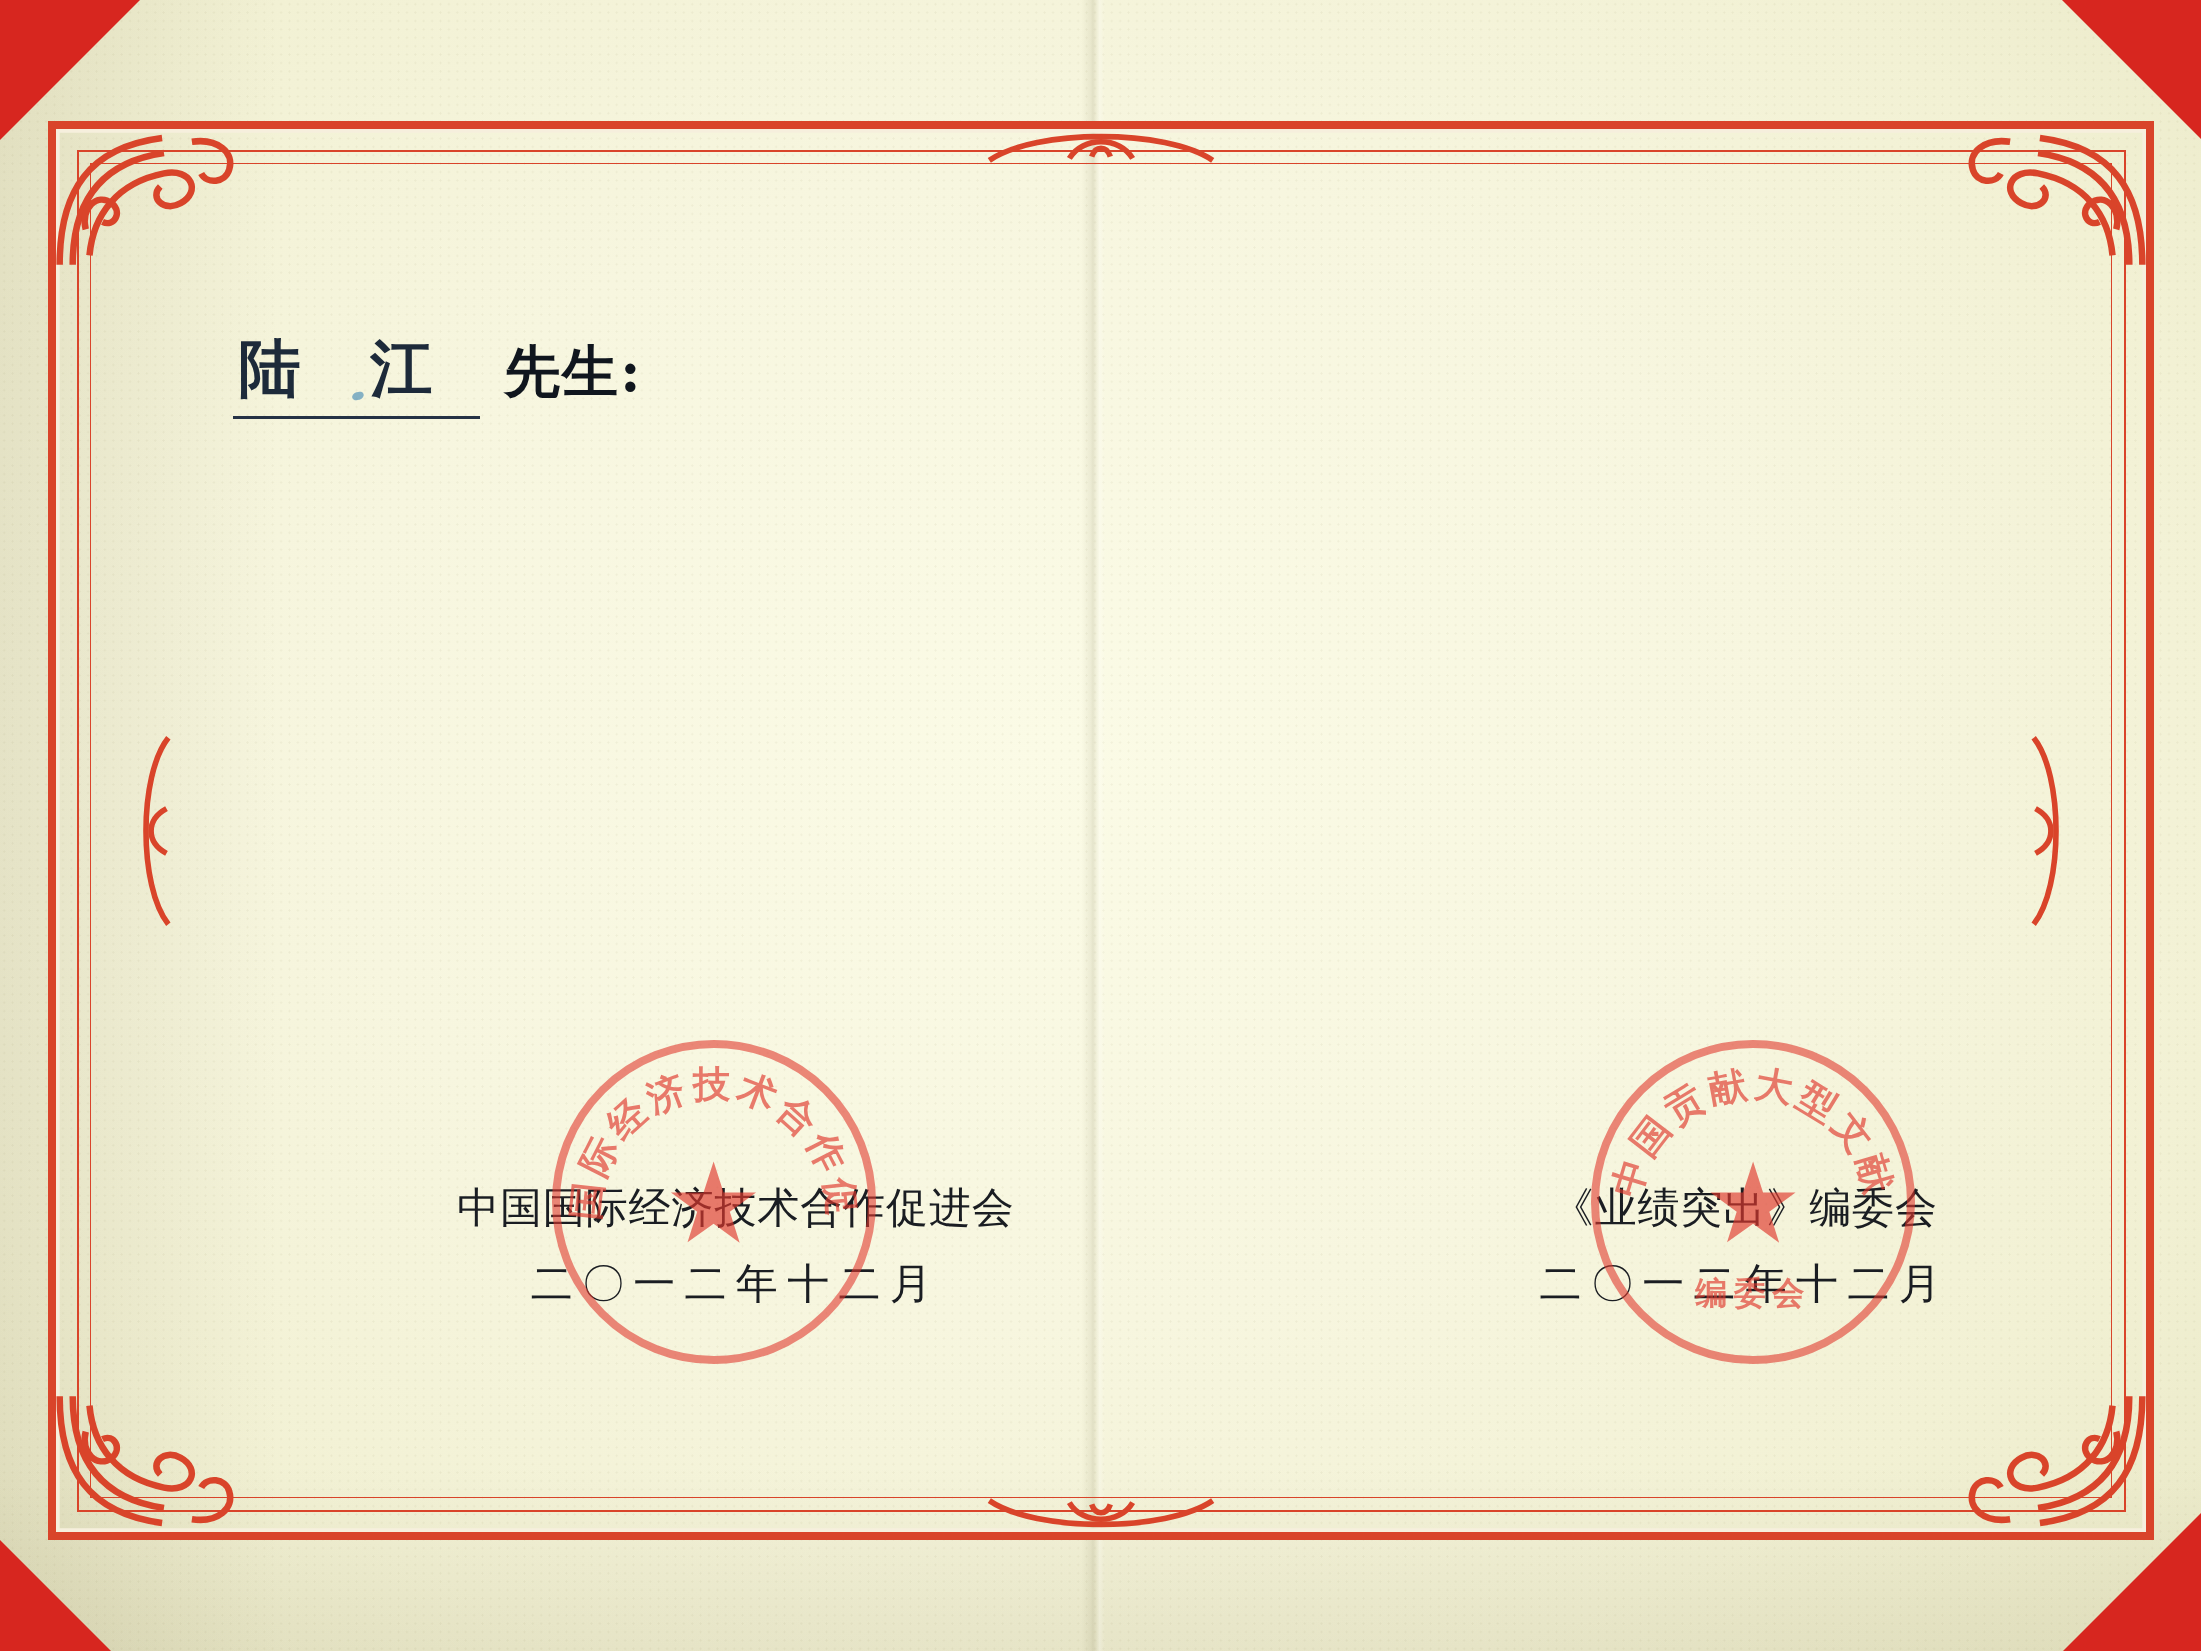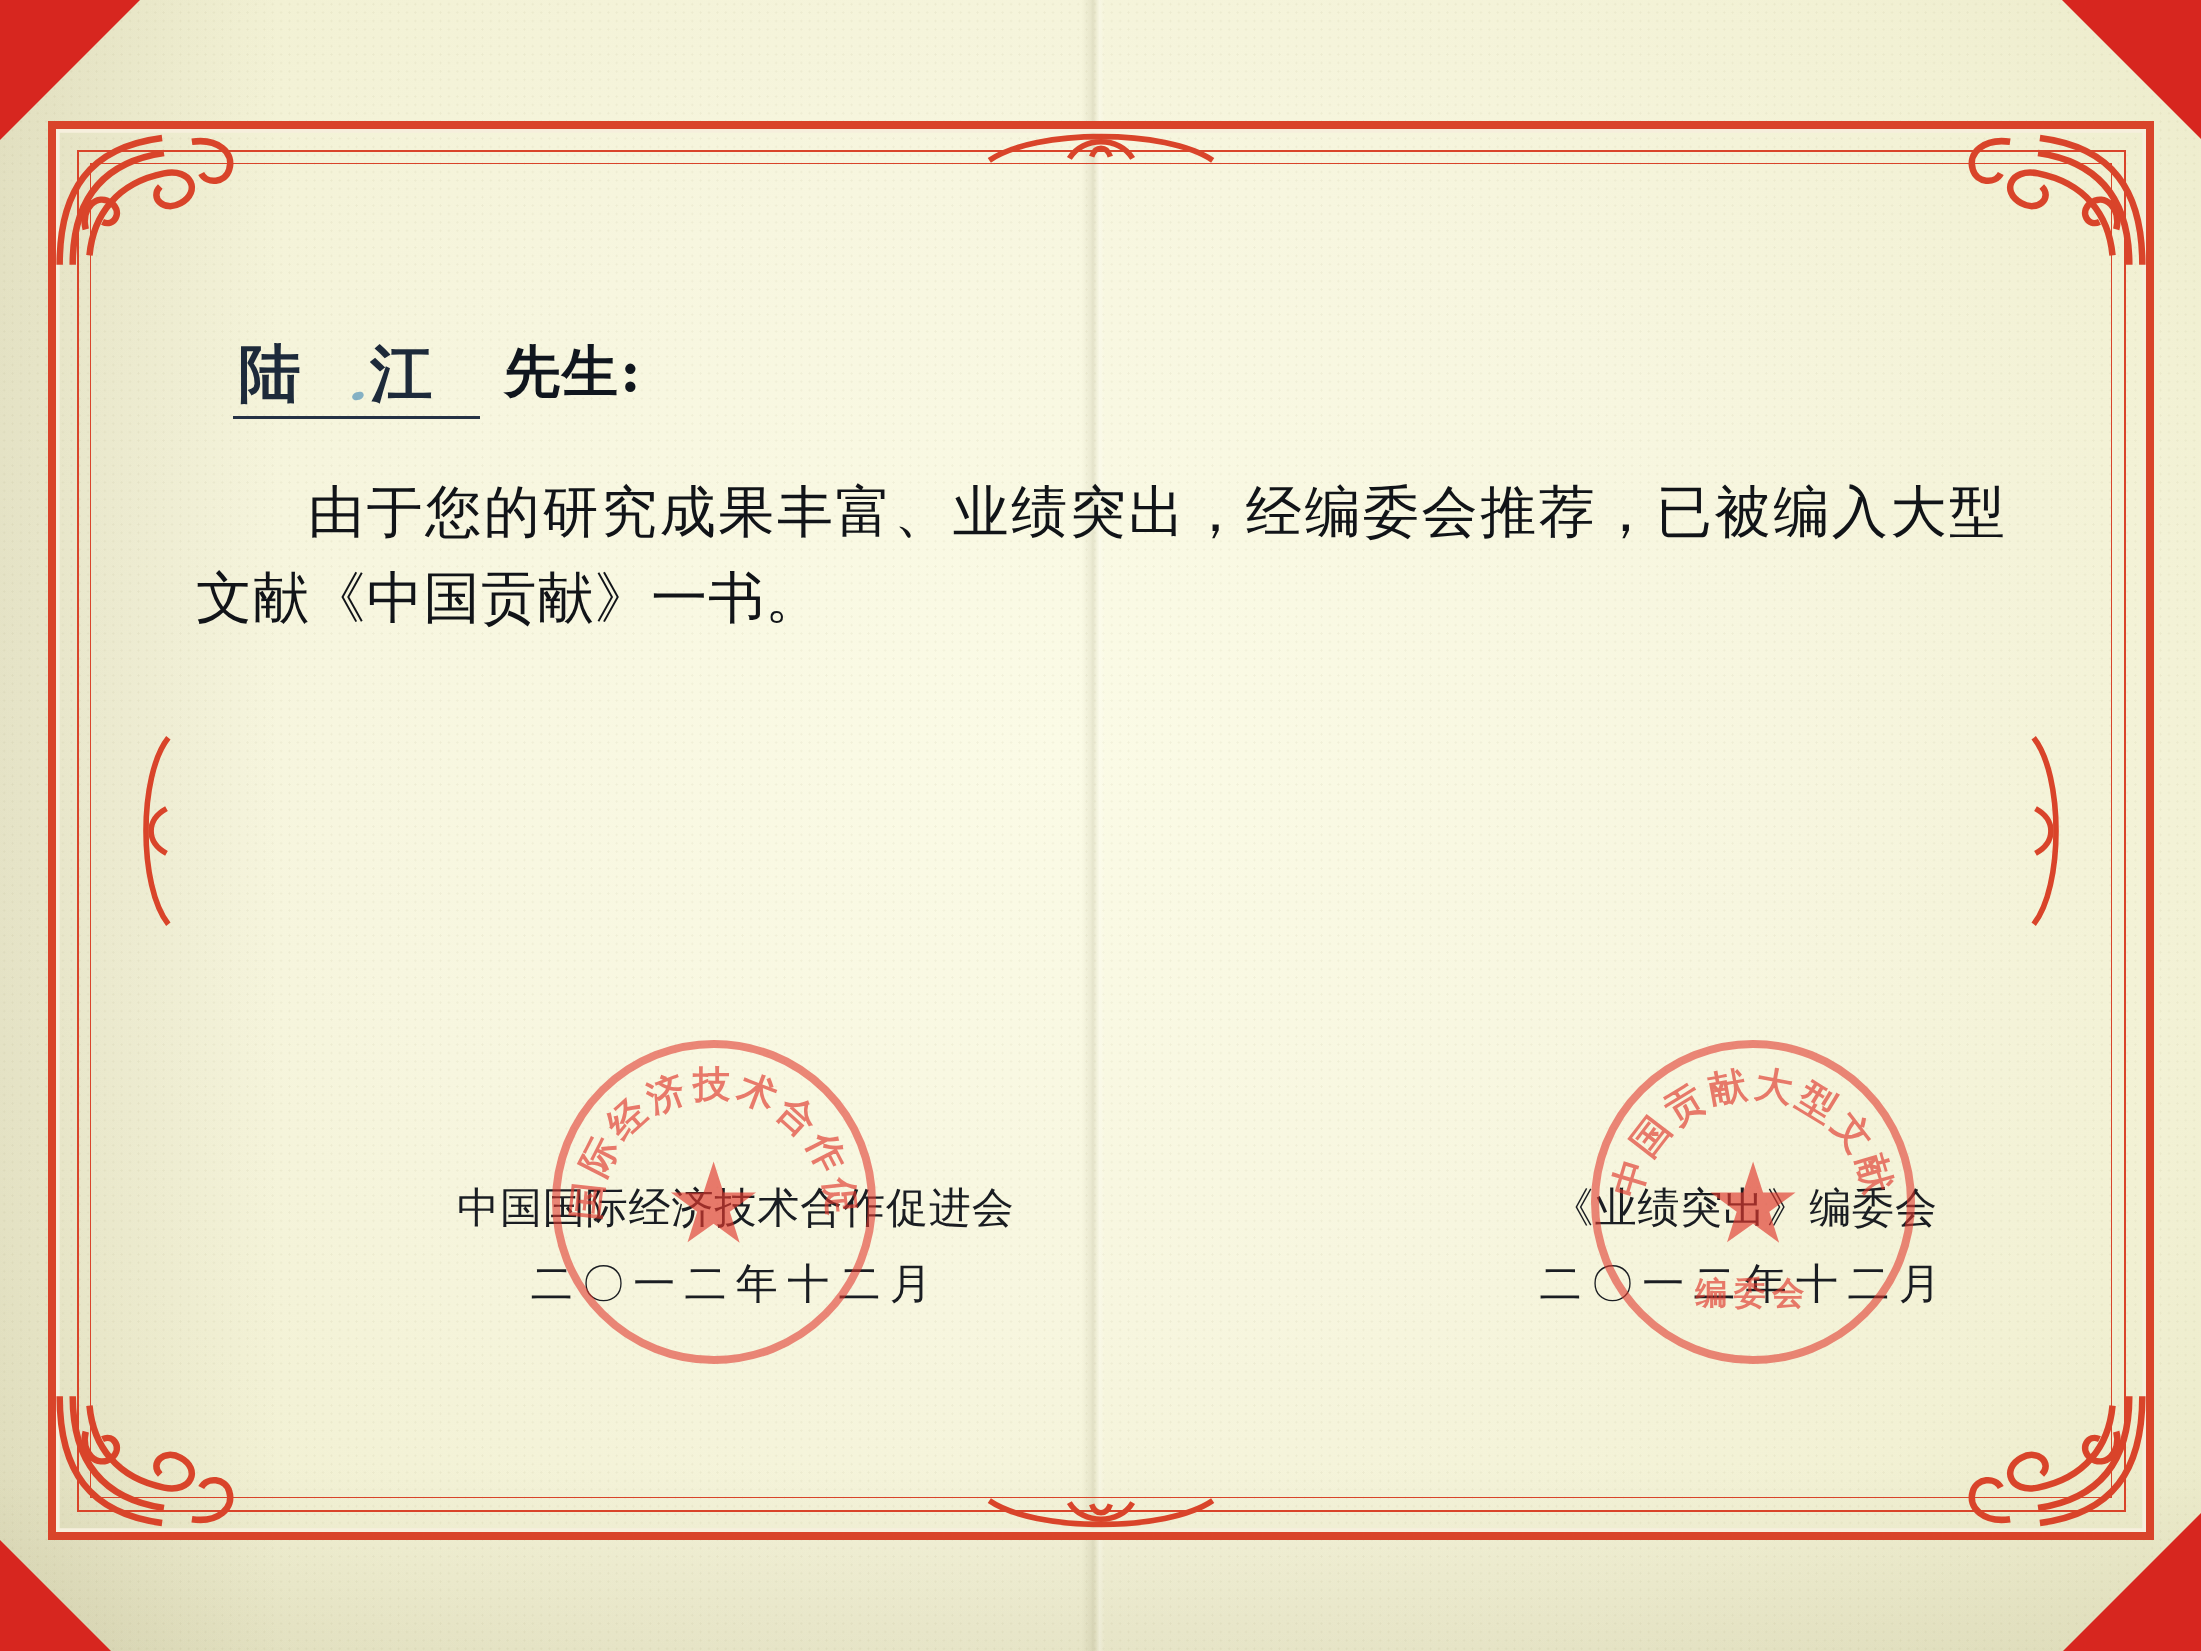--- a/index.html
+++ b/index.html
@@ -148,21 +148,20 @@
     color: transparent;
     -webkit-text-fill-color: transparent;
     text-shadow: 0 2.8px 3.7px rgba(120,110,60,0.20);
     padding-left: 28px;
   }
 
   .recipient-line {
     margin-top: 48px;
     margin-left: 37px;
     display: flex;
-    align-items: flex-end;
     font-family: "DejaVu Serif", "Liberation Serif", serif;
   }
   .recipient-name {
     font-size: 62px;
     font-weight: 700;
     letter-spacing: 24px;
     color: #1d2a3a;
     border-bottom: 3.7px solid #253245;
     padding: 0 24px 7.5px 5.6px;
     line-height: 1.1;
@@ -369,23 +368,20 @@
     </svg>
 
     <div class="content">
 
 
       <div class="recipient-line">
         <div class="recipient-name">陆 江</div>
         <div class="recipient-honorific">先生:</div>
       </div>
 
-      <div class="body-text">
-        <p class="body-indent">由于您的研究成果丰富、业绩突出，经编委会推荐，已被编入大型文献《中国贡献》一书。</p>
-      </div>
 
 
       <div class="signature-row">
 
         <div class="signature-block">
           <div class="seal seal-left">
             <svg class="seal-arc" viewBox="0 0 330 330">
               <defs>
                 <path id="arcL" d="M 42 176 A 123 123 0 1 1 288 176"></path>
               </defs>

